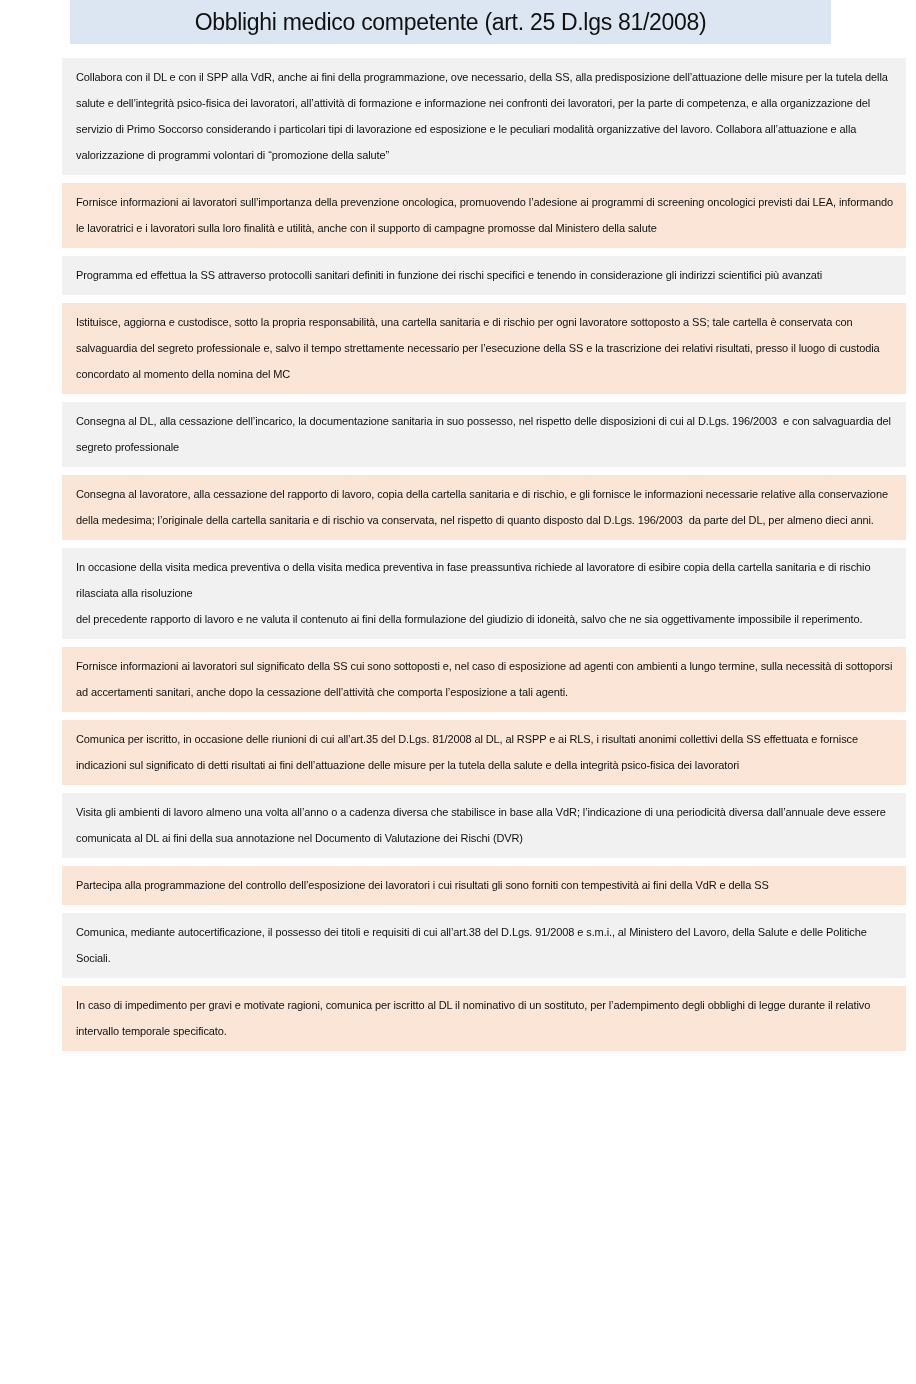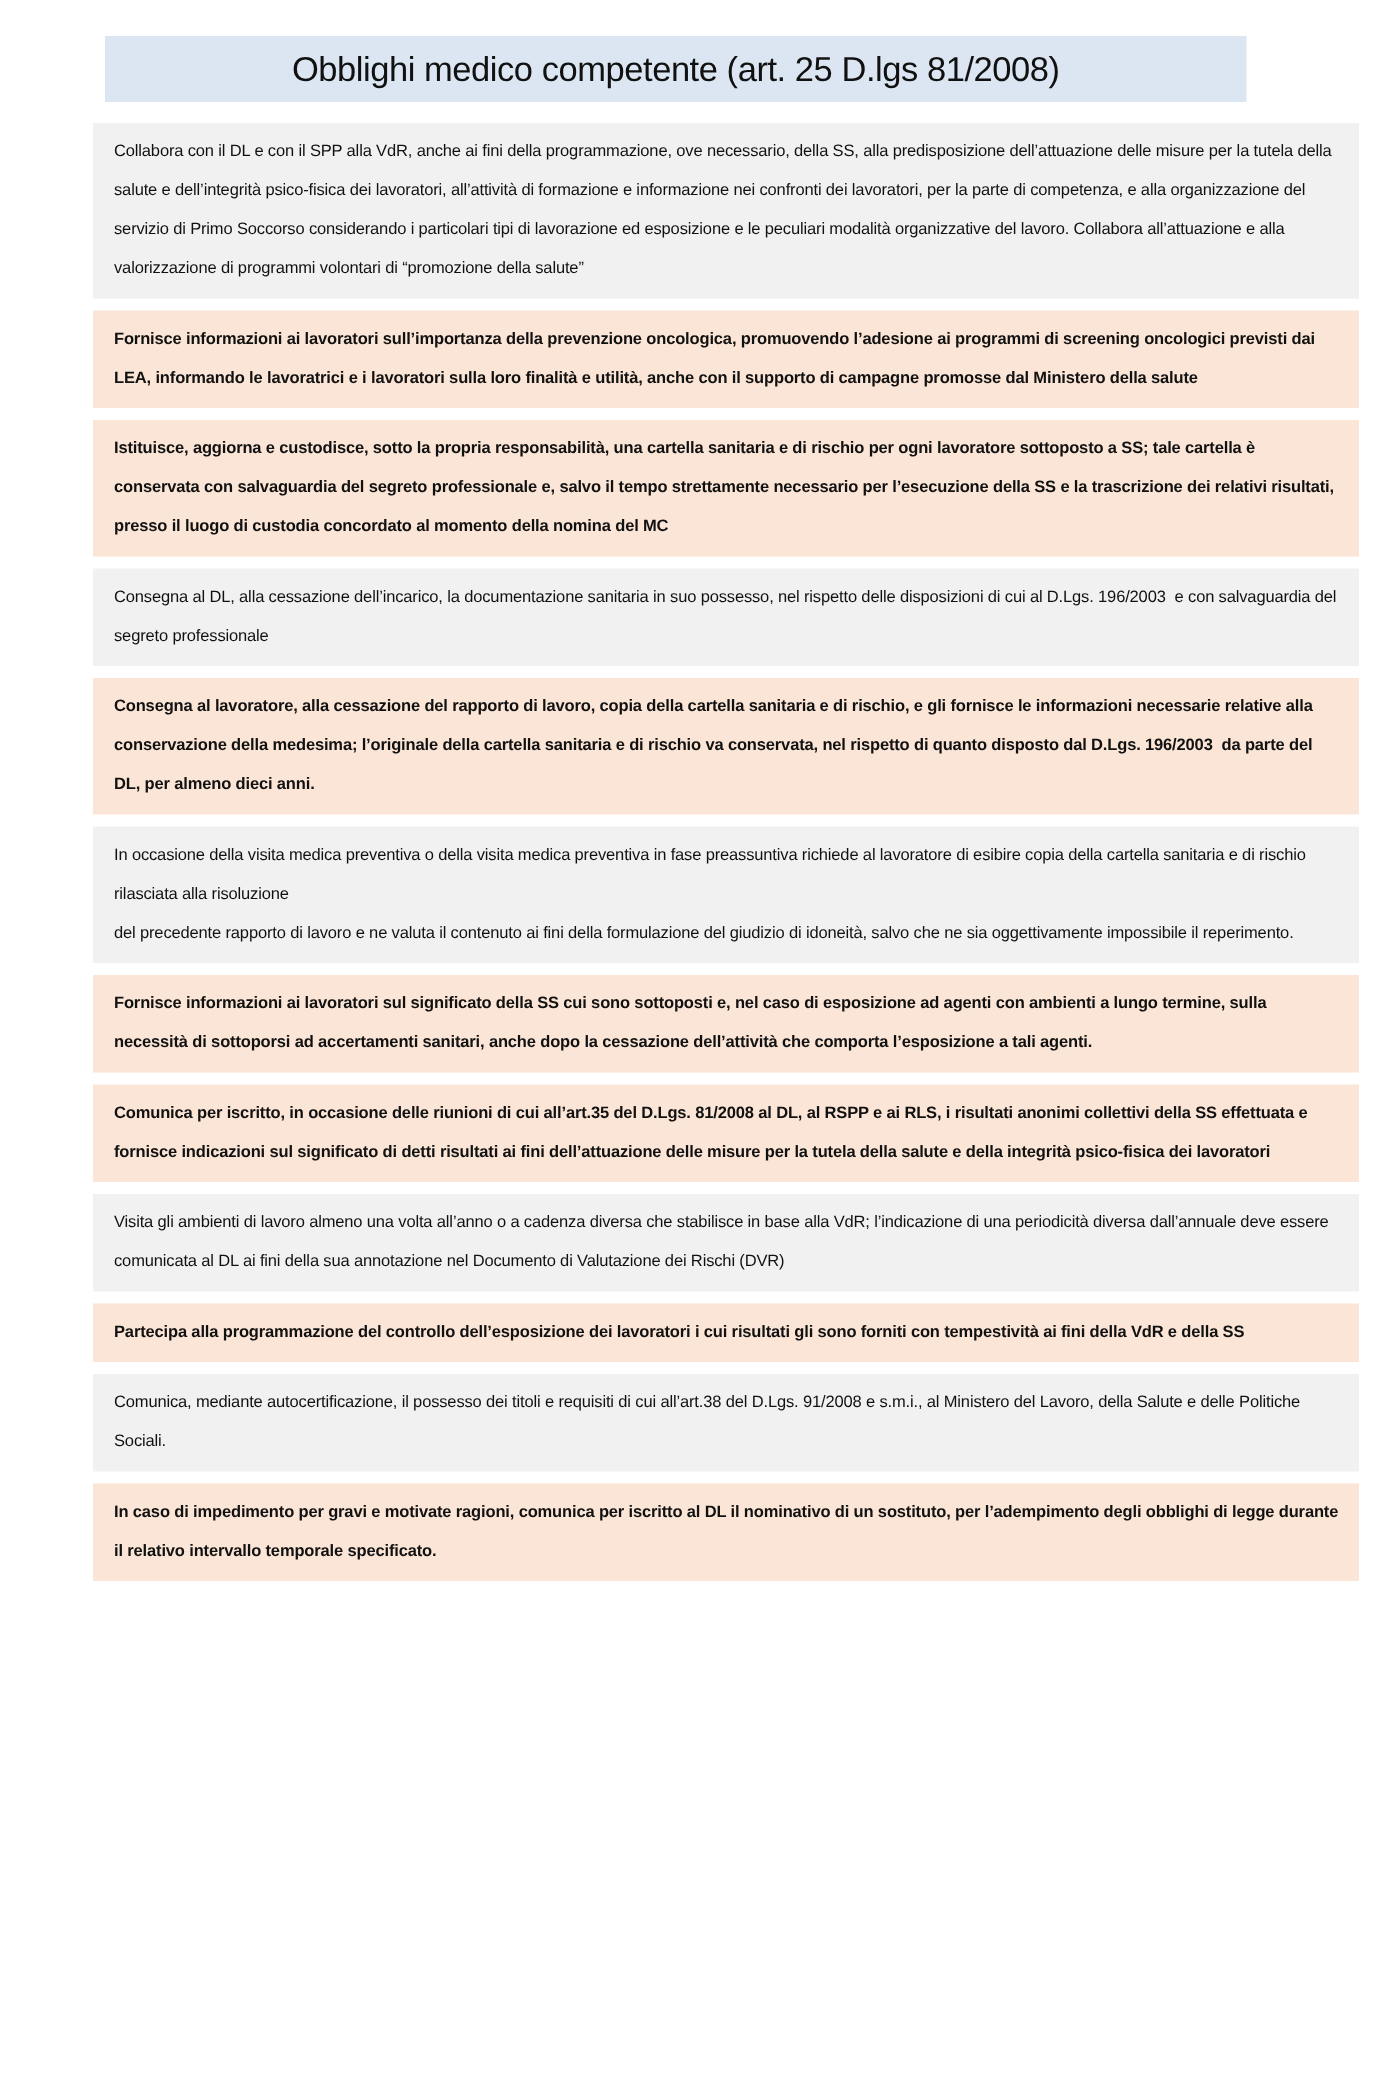--- a/index.html
+++ b/index.html
@@ -11,21 +11,21 @@
     background: #ffffff;
     font-family: "Liberation Sans", sans-serif;
   }
   .page {
     width: 916px;
     height: 1384px;
     position: relative;
   }
   .title-bar {
     width: 761px;
-    margin: 24px 0 0 70px;
+    margin: 0 0 0 70px;
     height: 44px;
     background: var(--title-bg, #dbe6f2);
     display: flex;
     align-items: center;
     justify-content: center;
   }
   .title-bar .title-text {
     font-size: 23px;
     color: #111111;
     letter-spacing: -0.3px;
@@ -42,32 +42,33 @@
     padding: 6px 12px 7px 14px;
     font-size: 11px;
     line-height: 26px;
     color: #111111;
     letter-spacing: -0.1px;
     white-space: pre-wrap;
     box-sizing: border-box;
     margin-left: 44px;
   }
   .block.gray  { background: var(--gray-bg, #f1f1f1); }
-  .block.peach { background: var(--peach-bg, #fbe5d6); font-weight: bold; }
+  .block.peach { background: var(--peach-bg, #fbe5d6); }
 </style>
 </head>
 <body>
 
 <div class="page">
   <div class="title-bar">
     <span class="title-text">Obblighi medico competente (art. 25 D.lgs 81/2008)</span>
   </div>
   <div class="list" id="obligation-list">
       <div class="block gray">Collabora con il DL e con il SPP alla VdR, anche ai fini della programmazione, ove necessario, della SS, alla predisposizione dell’attuazione delle misure per la tutela della salute e dell’integrità psico-fisica dei lavoratori, all’attività di formazione e informazione nei confronti dei lavoratori, per la parte di competenza, e alla organizzazione del servizio di Primo Soccorso considerando i particolari tipi di lavorazione ed esposizione e le peculiari modalità organizzative del lavoro. Collabora all’attuazione e alla valorizzazione di programmi volontari di “promozione della salute”</div>
       <div class="block peach">Fornisce informazioni ai lavoratori sull’importanza della prevenzione oncologica, promuovendo l’adesione ai programmi di screening oncologici previsti dai LEA, informando le lavoratrici e i lavoratori sulla loro finalità e utilità, anche con il supporto di campagne promosse dal Ministero della salute</div>
+      <div class="block gray">Programma ed effettua la SS attraverso protocolli sanitari definiti in funzione dei rischi specifici e tenendo in considerazione gli indirizzi scientifici più avanzati</div>
       <div class="block peach">Istituisce, aggiorna e custodisce, sotto la propria responsabilità, una cartella sanitaria e di rischio per ogni lavoratore sottoposto a SS; tale cartella è conservata con salvaguardia del segreto professionale e, salvo il tempo strettamente necessario per l’esecuzione della SS e la trascrizione dei relativi risultati, presso il luogo di custodia concordato al momento della nomina del MC</div>
       <div class="block gray">Consegna al DL, alla cessazione dell’incarico, la documentazione sanitaria in suo possesso, nel rispetto delle disposizioni di cui al D.Lgs. 196/2003  e con salvaguardia del segreto professionale</div>
       <div class="block peach">Consegna al lavoratore, alla cessazione del rapporto di lavoro, copia della cartella sanitaria e di rischio, e gli fornisce le informazioni necessarie relative alla conservazione della medesima; l’originale della cartella sanitaria e di rischio va conservata, nel rispetto di quanto disposto dal D.Lgs. 196/2003  da parte del DL, per almeno dieci anni.</div>
       <div class="block gray">In occasione della visita medica preventiva o della visita medica preventiva in fase preassuntiva richiede al lavoratore di esibire copia della cartella sanitaria e di rischio rilasciata alla risoluzione
 del precedente rapporto di lavoro e ne valuta il contenuto ai fini della formulazione del giudizio di idoneità, salvo che ne sia oggettivamente impossibile il reperimento.</div>
       <div class="block peach">Fornisce informazioni ai lavoratori sul significato della SS cui sono sottoposti e, nel caso di esposizione ad agenti con ambienti a lungo termine, sulla necessità di sottoporsi ad accertamenti sanitari, anche dopo la cessazione dell’attività che comporta l’esposizione a tali agenti.</div>
       <div class="block peach">Comunica per iscritto, in occasione delle riunioni di cui all’art.35 del D.Lgs. 81/2008 al DL, al RSPP e ai RLS, i risultati anonimi collettivi della SS effettuata e fornisce indicazioni sul significato di detti risultati ai fini dell’attuazione delle misure per la tutela della salute e della integrità psico-fisica dei lavoratori</div>
       <div class="block gray">Visita gli ambienti di lavoro almeno una volta all’anno o a cadenza diversa che stabilisce in base alla VdR; l’indicazione di una periodicità diversa dall’annuale deve essere comunicata al DL ai fini della sua annotazione nel Documento di Valutazione dei Rischi (DVR)</div>
       <div class="block peach">Partecipa alla programmazione del controllo dell’esposizione dei lavoratori i cui risultati gli sono forniti con tempestività ai fini della VdR e della SS</div>
       <div class="block gray">Comunica, mediante autocertificazione, il possesso dei titoli e requisiti di cui all’art.38 del D.Lgs. 91/2008 e s.m.i., al Ministero del Lavoro, della Salute e delle Politiche Sociali.</div>

